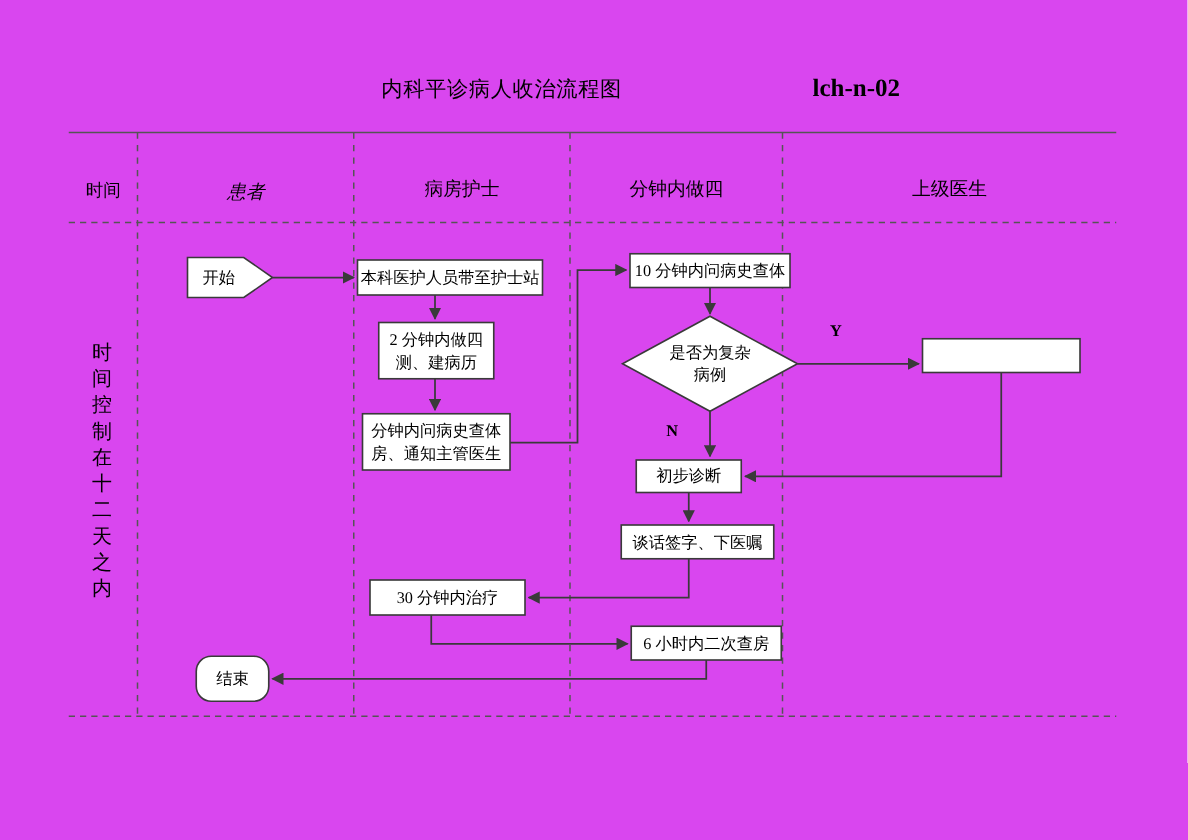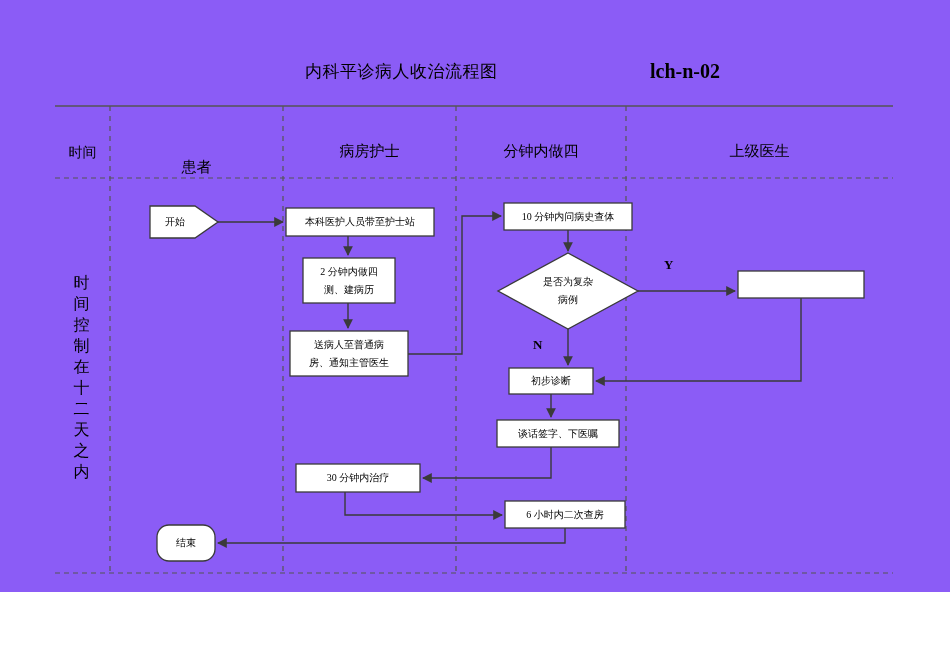--- a/index.html
+++ b/index.html
@@ -7,22 +7,22 @@
     padding: 0;
     background: #ffffff;
   }
   body {
     font-family: "Liberation Serif", "DejaVu Serif", serif;
     color: #000000;
   }
   #page {
     position: relative;
     width: 950px;
-    height: 592px;
-    background: #8b5cf6;
+    height: 672px;
+    background: #d946ef;
     overflow: hidden;
   }
   #svg-layer {
     position: absolute;
     left: 0;
     top: 0;
     width: 950px;
     height: 672px;
   }
   .abs { position: absolute; }
@@ -60,21 +60,21 @@
     word-break: break-all;
   }
 
   
   .node-text {
     position: absolute;
     display: flex;
     align-items: center;
     justify-content: center;
     text-align: center;
-    font-size: 10px;
+    font-size: 13px;
     line-height: 18px;
     white-space: pre-line;
     pointer-events: none;
   }
 
   .branch-label {
     position: absolute;
     font-size: 13px;
     font-weight: bold;
     font-family: "Liberation Serif", serif;
@@ -155,35 +155,35 @@
       <path d="M 345 492 L 345 515 L 502 515" marker-end="url(#arrow)"></path>
 
       <path d="M 565 528 L 565 543 L 218 543" marker-end="url(#arrow)"></path>
     </g>
   </svg>
 
   <div class="abs doc-title">内科平诊病人收治流程图</div>
   <div class="abs doc-code">lch-n-02</div>
 
   <div class="abs lane-head small" style="left:55px; top:144px; width:55px;">时间</div>
-  <div class="abs lane-head" style="left:110px; top:158px; width:173px;">患者</div>
+  <div class="abs lane-head" style="left:110px; top:144px; width:173px;font-style:italic;">患者</div>
   <div class="abs lane-head" style="left:283px; top:142px; width:173px;">病房护士</div>
   <div class="abs lane-head" style="left:456px; top:142px; width:170px;">分钟内做四</div>
   <div class="abs lane-head" style="left:626px; top:142px; width:267px;">上级医生</div>
 
   <div class="abs time-vertical">时间控制在十二天之内</div>
 
   <div class="node-text" style="left:150px; top:206px; width:50px; height:32px;">开始</div>
 
   <div class="node-text" style="left:286px; top:208px; width:148px; height:28px;">本科医护人员带至护士站</div>
 
   <div class="node-text" style="left:303px; top:258px; width:92px; height:45px;">2 分钟内做四
 测、建病历</div>
 
-  <div class="node-text" style="left:290px; top:331px; width:118px; height:45px;">送病人至普通病
+  <div class="node-text" style="left:290px; top:331px; width:118px; height:45px;">分钟内问病史查体
 房、通知主管医生</div>
 
   <div class="node-text" style="left:504px; top:203px; width:128px; height:27px;">10 分钟内问病史查体</div>
 
   <div class="node-text" style="left:518px; top:272px; width:100px; height:38px;">是否为复杂
 病例</div>
 
 
   <div class="node-text" style="left:509px; top:368px; width:84px; height:26px;">初步诊断</div>
 

